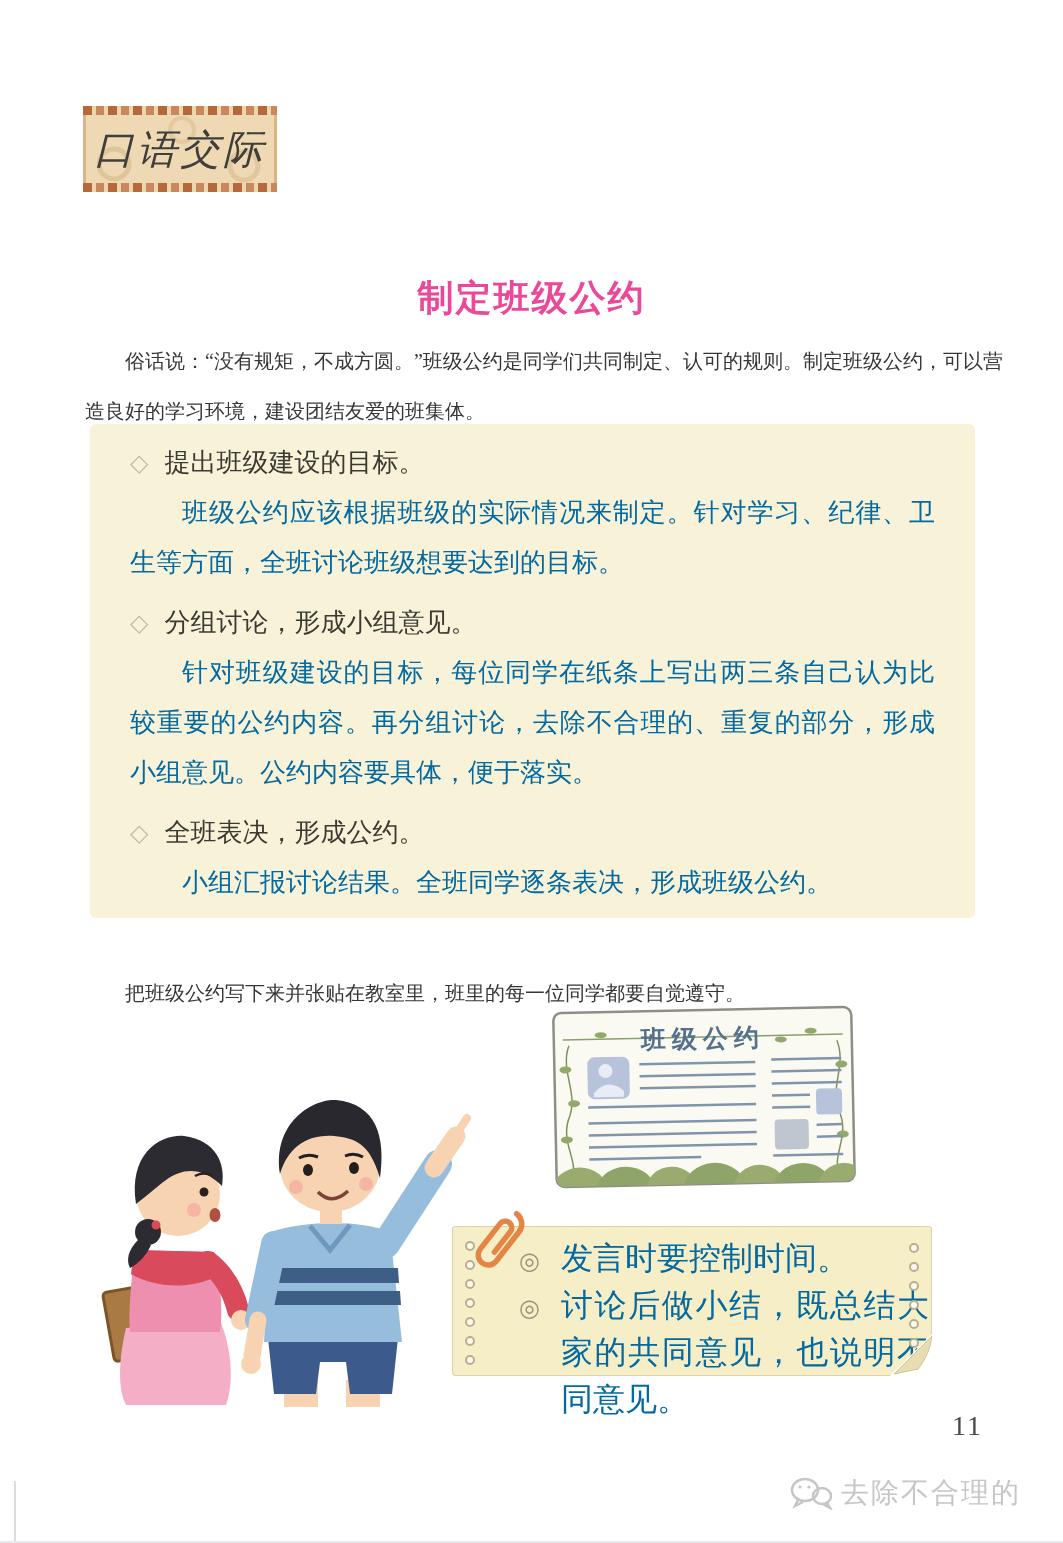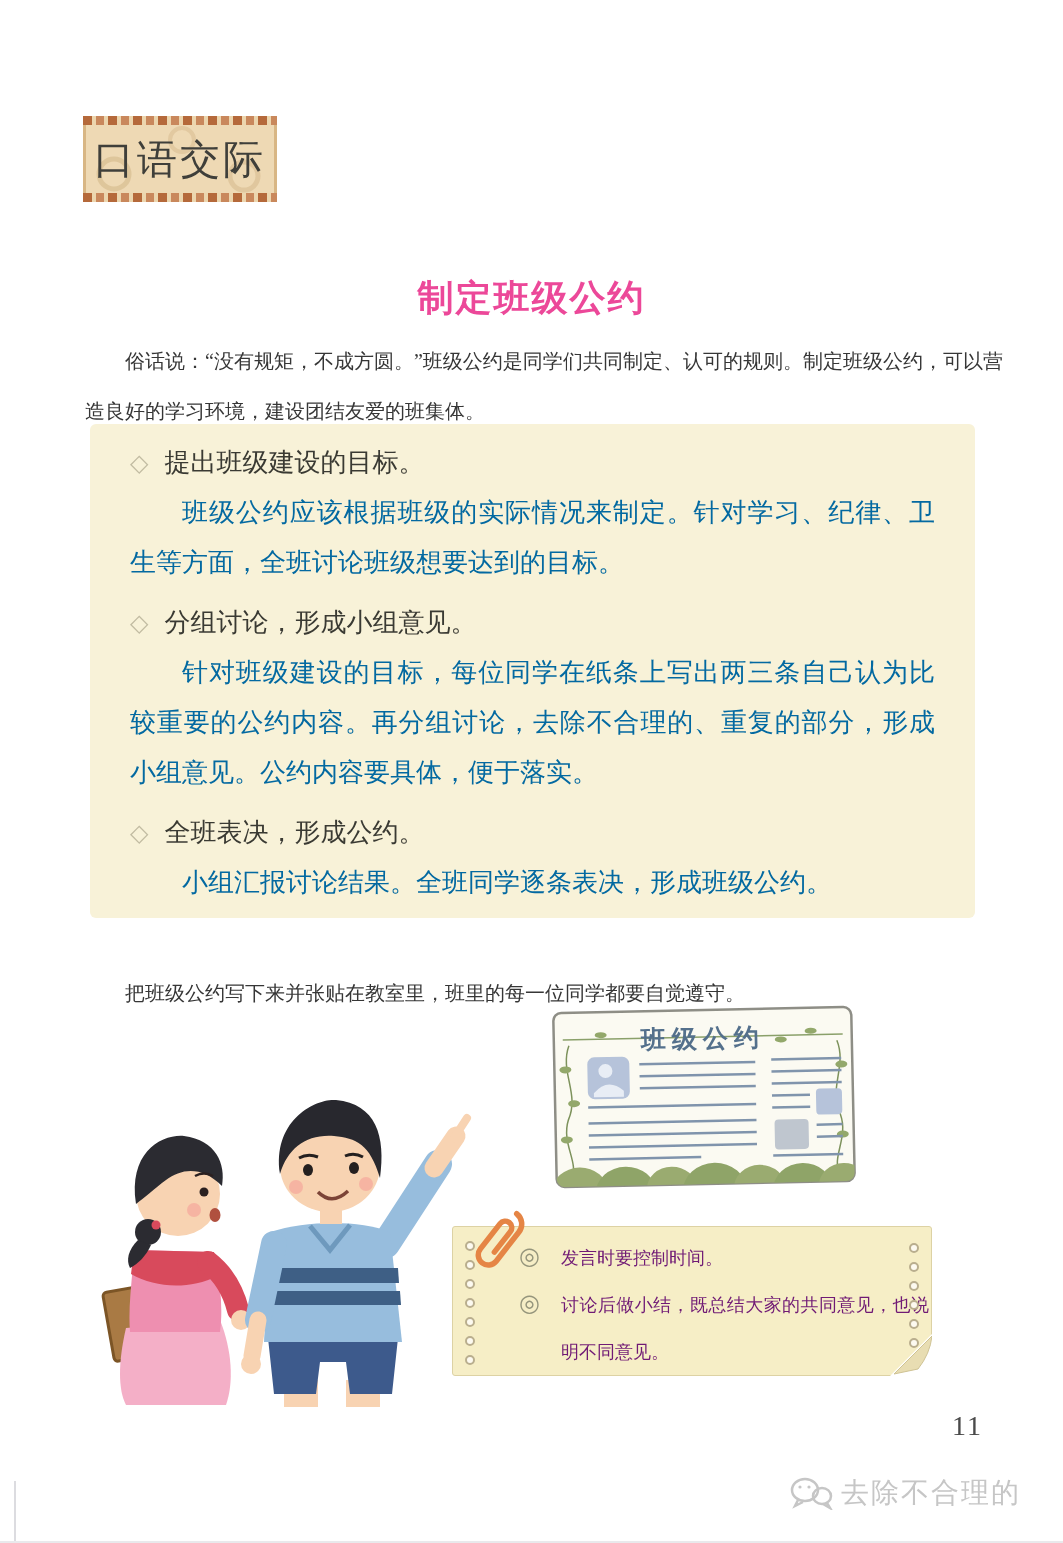--- a/index.html
+++ b/index.html
@@ -8,23 +8,23 @@
     background:#ffffff;
     font-family:"Liberation Serif",serif;
     color:#333;
   }
   
   .scan-edge-bottom{position:absolute;left:0;bottom:0;width:100%;height:2px;background:#e9e9ec;}
   .scan-edge-left{position:absolute;left:14px;bottom:2px;width:2px;height:60px;background:#dcdce0;}
 
   
   .badge{
-    position:absolute;left:83px;top:116px;width:194px;height:86px;
+    position:absolute;left:83px;top:106px;width:194px;height:86px;
     background:#eed9b4;box-sizing:border-box;
-    border-left:3px solid #d8b684;border-right:3px solid #d8b684;
+    border-left:3px solid #d8b684;border-right:3px solid #d8b684;font-style:italic;
   }
   .badge::before,.badge::after{
     content:"";position:absolute;left:-3px;right:-3px;height:9px;
     background:repeating-linear-gradient(90deg,#b5693a 0 9px,#ecd6ae 9px 13px,#c9885c 13px 21px,#ecd6ae 21px 25px);
   }
   .badge::before{top:0;}
   .badge::after{bottom:0;}
   .badge-swirls{position:absolute;inset:0;}
   .badge-label{
     position:absolute;inset:0;display:flex;align-items:center;justify-content:center;
@@ -69,21 +69,21 @@
   .poster{position:absolute;left:550px;top:1005px;transform:rotate(-1.2deg);}
 
   
   .note{
     position:absolute;left:452px;top:1226px;width:480px;height:150px;
     background:#f6eec6;border:1px solid #ddd2a4;border-radius:3px;box-sizing:border-box;
     padding:8px 0 0 66px;
   }
   .note-item{display:flex;align-items:baseline;}
   .note-bullet{width:42px;font-size:24px;color:#95957c;flex:0 0 42px;}
-  .note-text{width:368px;font-size:18px;line-height:47px;color:#701a75;text-align:justify;}
+  .note-text{width:368px;font-size:32px;line-height:47px;color:#0369a1;text-align:justify;}
   .hole{
     position:absolute;width:10px;height:10px;border-radius:50%;
     background:#fdfaf0;border:2px solid #b9ae8e;box-sizing:border-box;
   }
   .paperclip{position:absolute;left:-4px;top:-36px;}
   .fold{position:absolute;right:-1px;bottom:-1px;}
 
   
   .page-number{
     position:absolute;right:80px;top:1410px;

